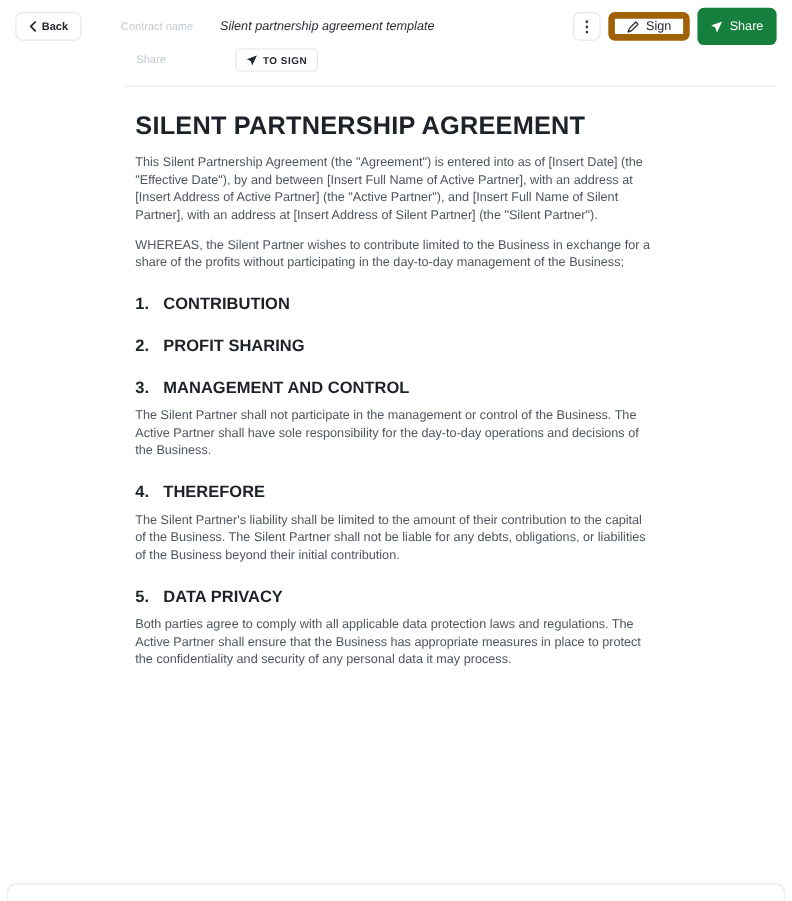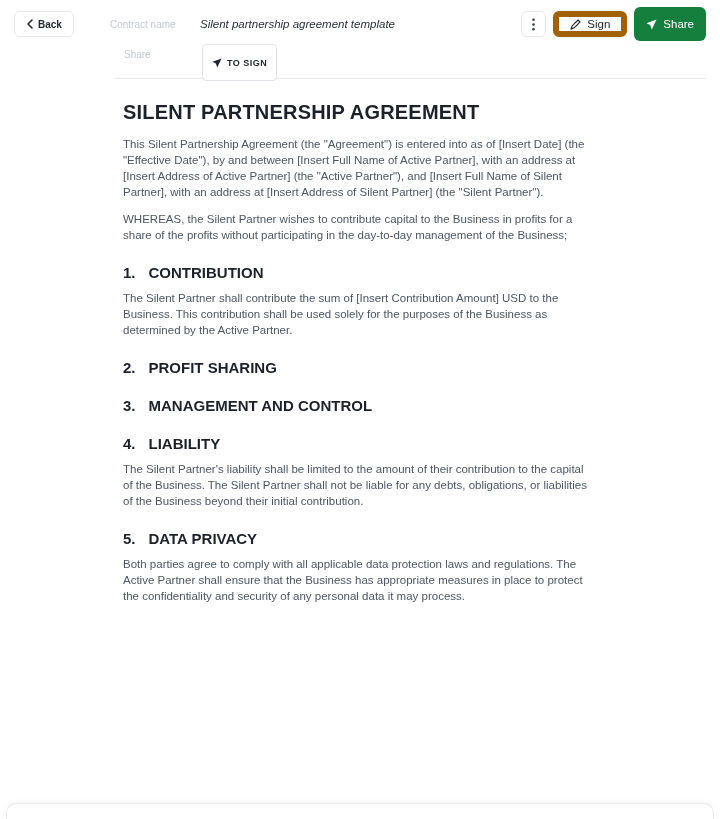--- a/index.html
+++ b/index.html
@@ -104,26 +104,26 @@
     text-align: center;
   }
   .topbar-row2 {
     position: relative;
     height: 34px;
     margin-top: 6px;
   }
   .status-label { top: 5px; }
   .status-badge {
     position: absolute;
-    left: 188px;
+    left: 200px;
     top: 0;
     display: inline-flex;
     align-items: center;
     gap: 5px;
-    height: 37px;
+    height: 21px;
     padding: 0 9px;
     border: 1px solid #dfe3e8;
     border-radius: 4px;
     background: #fff;
     font-size: 9px;
     font-weight: bold;
     letter-spacing: 0.5px;
     color: #23272f;
   }
   .divider {
@@ -132,21 +132,21 @@
   }
 
   
   .doc {
     position: relative;
     padding: 22px 0 0 123px;
     width: 720px;
   }
   .doc-inner { width: 473px; }
   .doc-title {
-    font-size: 20px;
+    font-size: 23px;
     font-weight: bold;
     letter-spacing: 0.2px;
     color: #1d2128;
     margin-bottom: 12px;
   }
   .doc p {
     font-size: 11.5px;
     line-height: 16px;
     color: #4e5661;
     margin-bottom: 11px;
@@ -246,49 +246,49 @@
     </span>
   </div>
   <div class="divider"></div>
 </div>
 
 <div class="doc">
   <div class="doc-inner">
     <div class="doc-title">SILENT PARTNERSHIP AGREEMENT</div>
     <p>This Silent Partnership Agreement (the "Agreement") is entered into as of [Insert Date] (the "Effective Date"), by and between [Insert Full Name of Active Partner], with an address at [Insert Address of Active Partner] (the "Active Partner"), and [Insert Full Name of Silent Partner], with an address at [Insert Address of Silent Partner] (the "Silent Partner").</p>
     <div id="recitals-container">
-        <p>WHEREAS, the Silent Partner wishes to contribute capital to the Business in profits for a share of the profits without participating in the day-to-day management of the Business;</p>
+        <p>WHEREAS, the Silent Partner wishes to contribute limited to the Business in exchange for a share of the profits without participating in the day-to-day management of the Business;</p>
       </div>
     <div id="sections-container">
   <div class="section">
     <div class="sec-head">
       <span class="sec-num">1.</span>
       <span class="sec-title">CONTRIBUTION</span>
     </div>
-    <p class="sec-body">The Silent Partner shall contribute the sum of [Insert Contribution Amount] USD to the Business. This contribution shall be used solely for the purposes of the Business as determined by the Active Partner.</p>
   </div>
 
   <div class="section">
     <div class="sec-head">
       <span class="sec-num">2.</span>
       <span class="sec-title">PROFIT SHARING</span>
     </div>
   </div>
 
   <div class="section">
     <div class="sec-head">
       <span class="sec-num">3.</span>
       <span class="sec-title">MANAGEMENT AND CONTROL</span>
     </div>
+    <p class="sec-body">The Silent Partner shall not participate in the management or control of the Business. The Active Partner shall have sole responsibility for the day-to-day operations and decisions of the Business.</p>
   </div>
 
   <div class="section">
     <div class="sec-head">
       <span class="sec-num">4.</span>
-      <span class="sec-title">LIABILITY</span>
+      <span class="sec-title">THEREFORE</span>
     </div>
     <p class="sec-body">The Silent Partner's liability shall be limited to the amount of their contribution to the capital of the Business. The Silent Partner shall not be liable for any debts, obligations, or liabilities of the Business beyond their initial contribution.</p>
   </div>
 
   <div class="section">
     <div class="sec-head">
       <span class="sec-num">5.</span>
       <span class="sec-title">DATA PRIVACY</span>
     </div>
     <p class="sec-body">Both parties agree to comply with all applicable data protection laws and regulations. The Active Partner shall ensure that the Business has appropriate measures in place to protect the confidentiality and security of any personal data it may process.</p>

